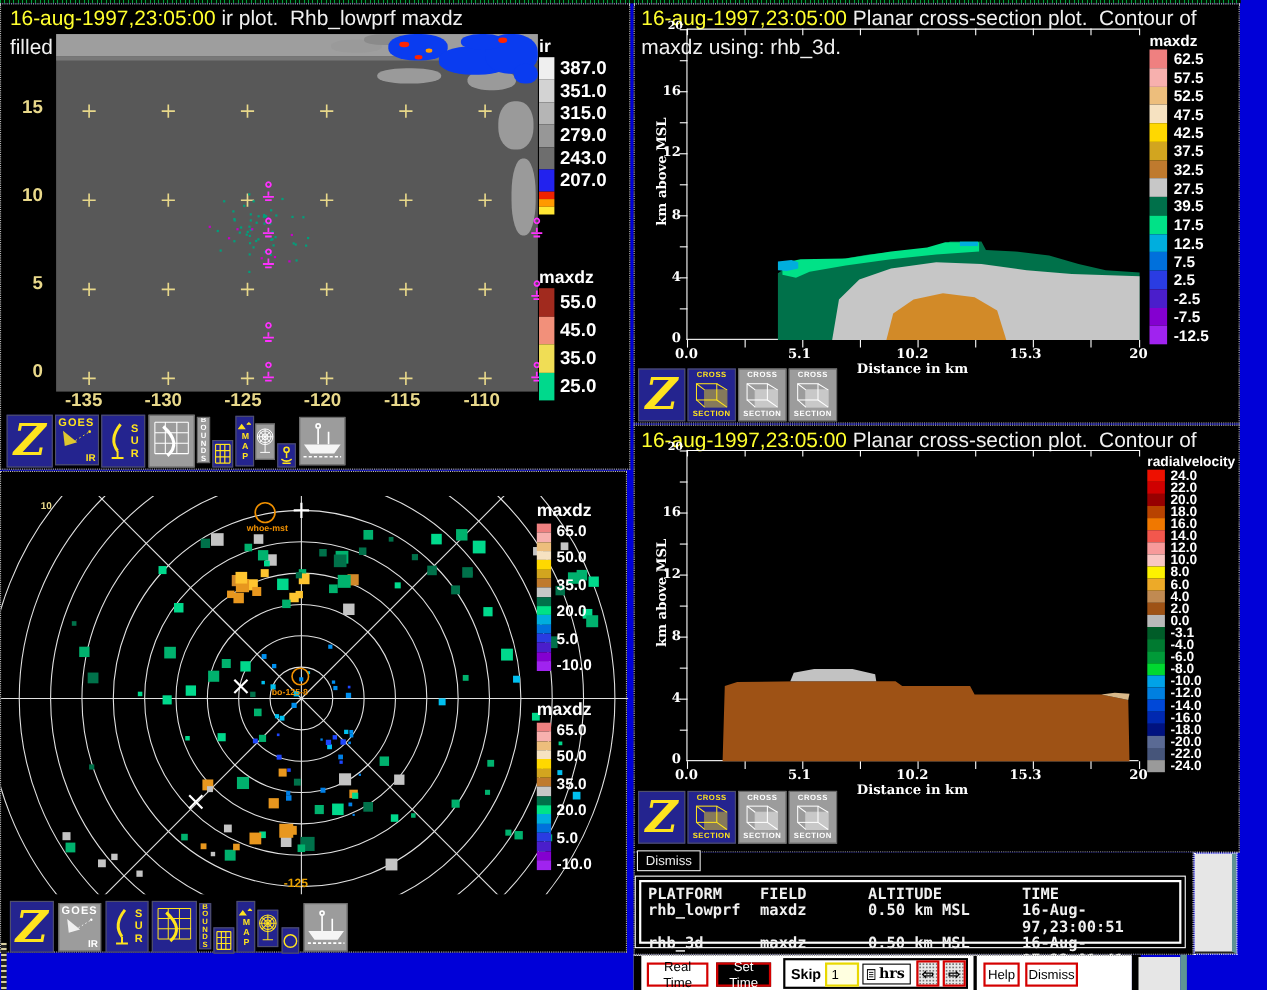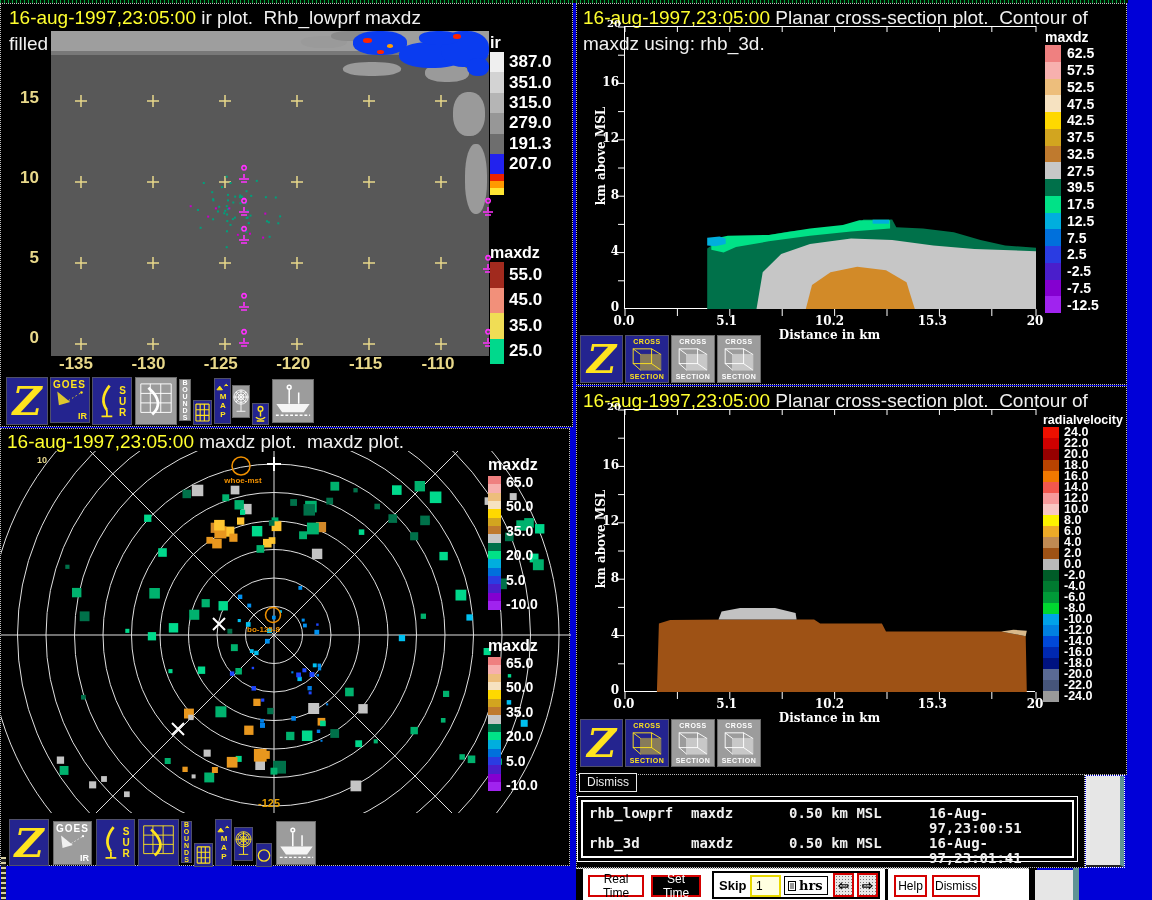--- a/index.html
+++ b/index.html
@@ -222,21 +222,21 @@
           <div class="cb-row">
             <span class="cb-sw" style="background: rgb(181, 181, 181);"></span>
             <span class="cb-lb">315.0</span>
           </div>
           <div class="cb-row">
             <span class="cb-sw" style="background: rgb(151, 151, 151);"></span>
             <span class="cb-lb">279.0</span>
           </div>
           <div class="cb-row">
             <span class="cb-sw" style="background: rgb(110, 110, 110);"></span>
-            <span class="cb-lb">191.3</span>
+            <span class="cb-lb">243.0</span>
           </div>
           <div class="cb-row">
             <span class="cb-sw" style="background: rgb(34, 34, 238);"></span>
             <span class="cb-lb">207.0</span>
           </div>
         </div>
       <div class="cb-irx">
 
       <div style="height: 7px; background: rgb(238, 34, 0);"></div>
           <div style="height: 7px; background: rgb(255, 153, 0);"></div>
@@ -620,21 +620,21 @@
           <div class="cb-row">
             <span class="cb-sw" style="background: rgb(158, 82, 21);"></span>
             <span class="cb-lb">2.0</span>
           </div>
           <div class="cb-row">
             <span class="cb-sw" style="background: rgb(185, 185, 185);"></span>
             <span class="cb-lb">0.0</span>
           </div>
           <div class="cb-row">
             <span class="cb-sw" style="background: rgb(0, 92, 40);"></span>
-            <span class="cb-lb">-2.0</span>
+            <span class="cb-lb">-3.1</span>
           </div>
           <div class="cb-row">
             <span class="cb-sw" style="background: rgb(0, 122, 48);"></span>
             <span class="cb-lb">-4.0</span>
           </div>
           <div class="cb-row">
             <span class="cb-sw" style="background: rgb(0, 154, 56);"></span>
             <span class="cb-lb">-6.0</span>
           </div>
           <div class="cb-row">
@@ -711,41 +711,46 @@
           </g>
         </svg>
       <span>SECTION</span>
     </div>
   </div>
 
   <div class="abs win" style="left:576px;top:775px;width:509px;height:93px;border-top:none"></div>
   <button class="abs smbtn" style="left:579px;top:773px">Dismiss</button>
   <div class="abs ovl-table" style="left:577px;top:796px;width:501px;height:66px;box-sizing:border-box">
     <div class="ovl-inner">
+      <div class="ovl-head">
+          <span>PLATFORM</span>
+          <span>FIELD</span>
+          <span>ALTITUDE</span>
+          <span>TIME</span>
+        </div>
       <div>
 
           <div class="ovl-row">
             <span>rhb_lowprf</span>
             <span>maxdz</span>
             <span>0.50 km MSL</span>
             <span>16-Aug-97,23:00:51</span>
           </div>
 
           <div class="ovl-row">
             <span>rhb_3d</span>
             <span>maxdz</span>
             <span>0.50 km MSL</span>
             <span>16-Aug-97,23:01:41</span>
           </div>
         </div>
     </div>
   </div>
 
   <div class="abs win" style="left:0;top:428px;width:570px;height:438px">
-    <div class="abs ptitle" style="left:6px;top:2px"><span class="ttime">16-aug-1997,23:05:00</span><span> maxdz plot.  maxdz plot.</span></div>
     <div class="abs" style="left:0;top:428px;width:5px;height:438px;background:repeating-linear-gradient(180deg,#d8cfa0 0 2px,#222 2px 5px)"></div>
 
     <svg class="abs" id="ppi-svg" style="left:0;top:22px" width="570" height="362">
         <circle cx="273" cy="184" r="28.5" fill="none" stroke="#e0e0e0" stroke-width="1"></circle>
         <circle cx="273" cy="184" r="57" fill="none" stroke="#e0e0e0" stroke-width="1"></circle>
         <circle cx="273" cy="184" r="85.5" fill="none" stroke="#e0e0e0" stroke-width="1"></circle>
         <circle cx="273" cy="184" r="114" fill="none" stroke="#e0e0e0" stroke-width="1"></circle>
         <circle cx="273" cy="184" r="142.5" fill="none" stroke="#e0e0e0" stroke-width="1"></circle>
         <circle cx="273" cy="184" r="171" fill="none" stroke="#e0e0e0" stroke-width="1"></circle>
         <circle cx="273" cy="184" r="199.5" fill="none" stroke="#e0e0e0" stroke-width="1"></circle>

